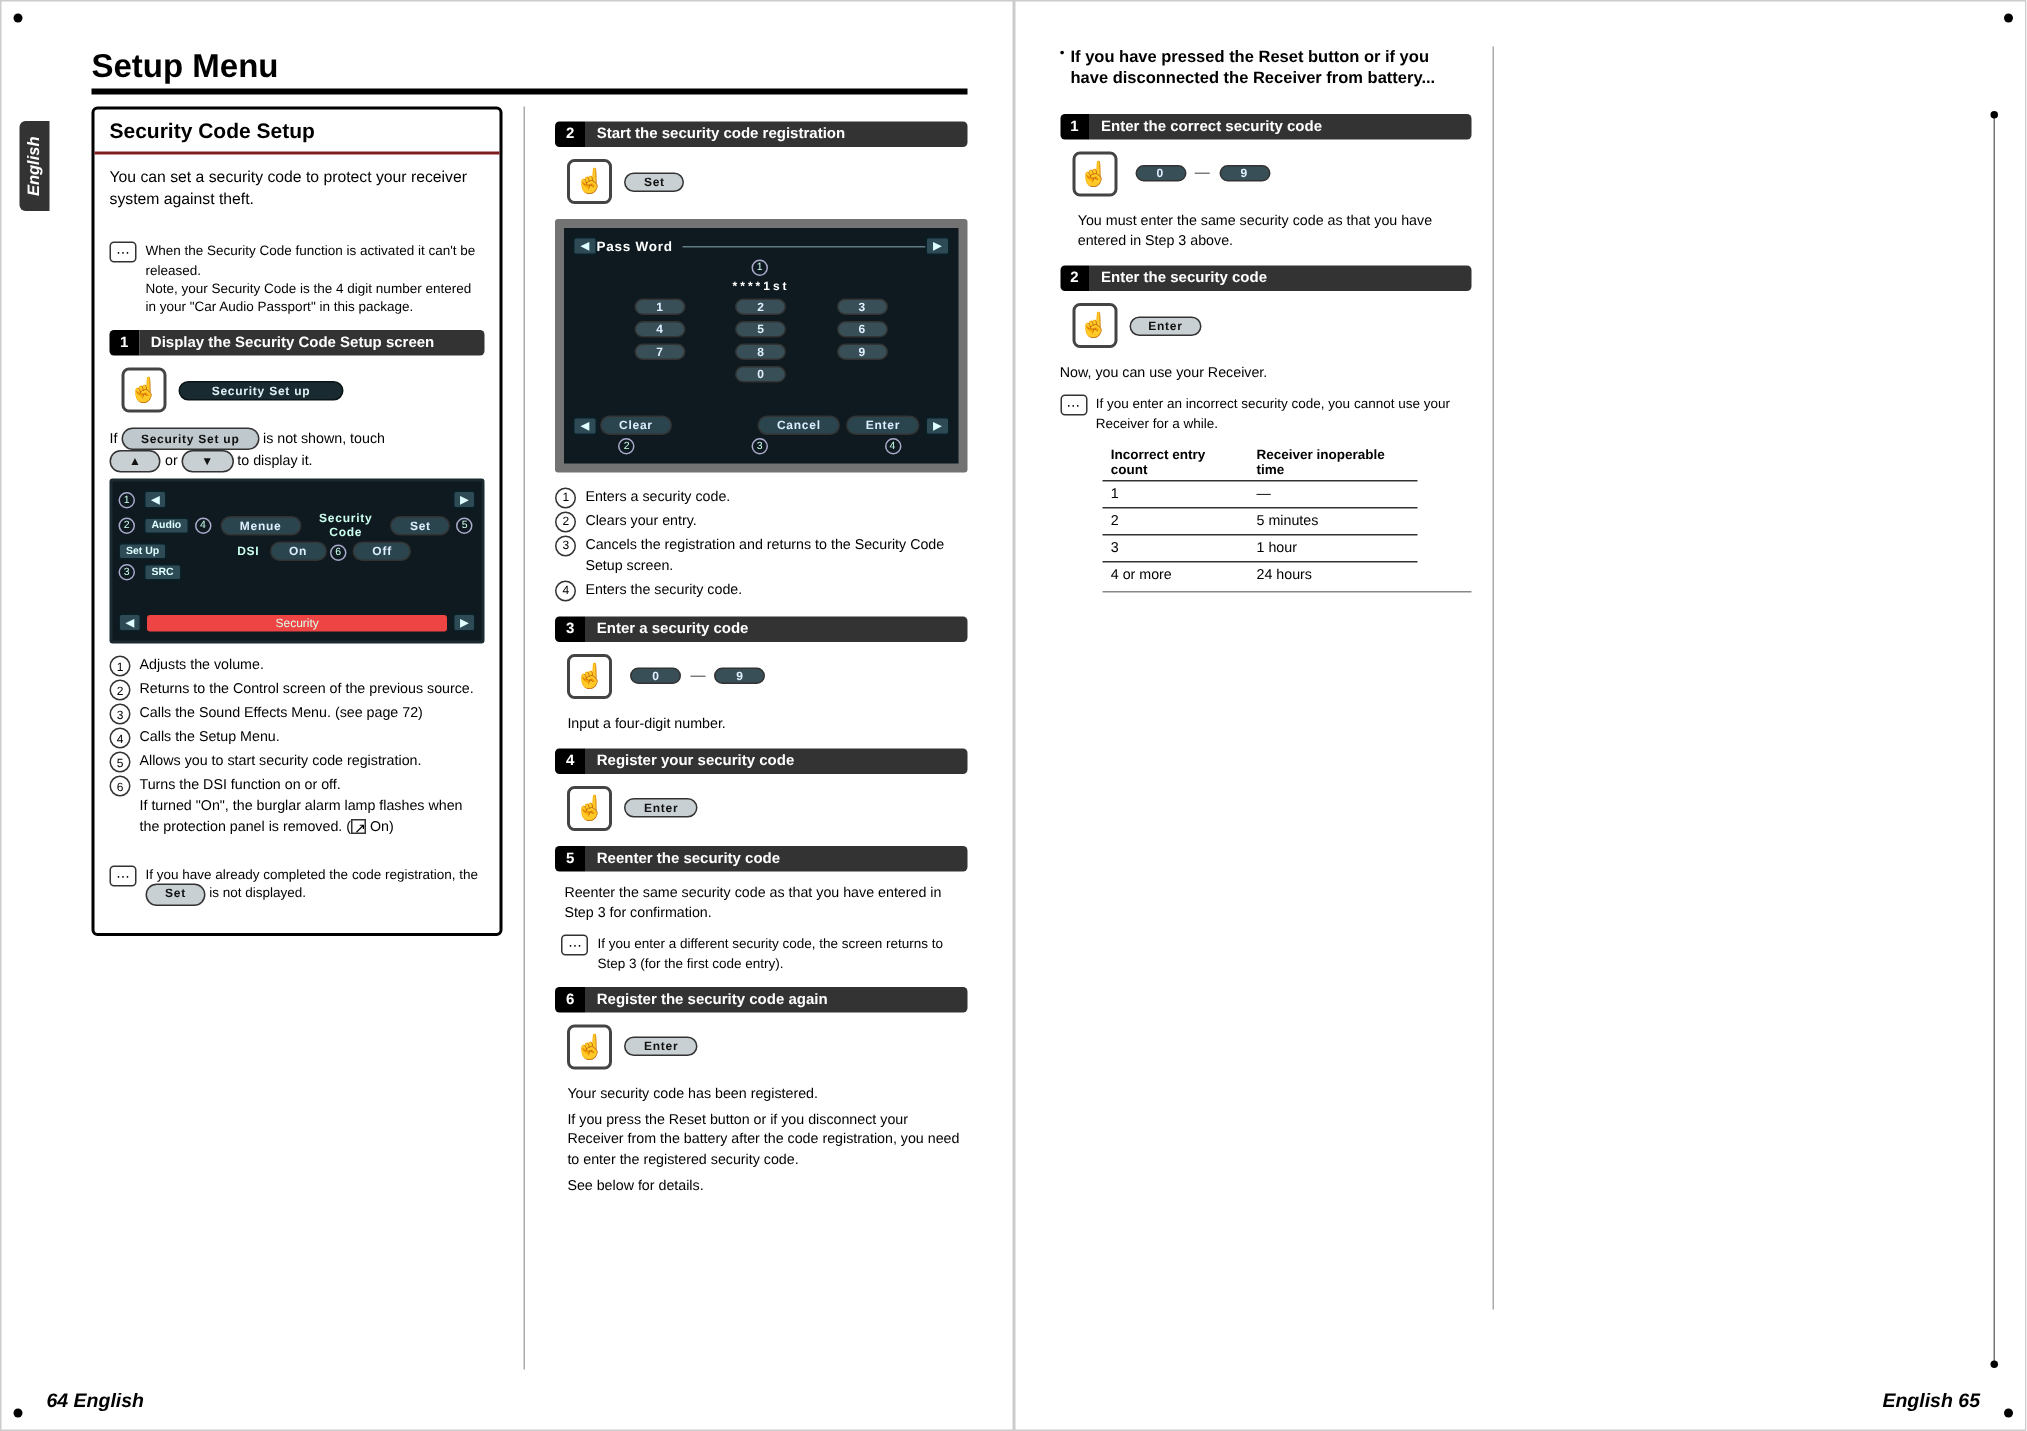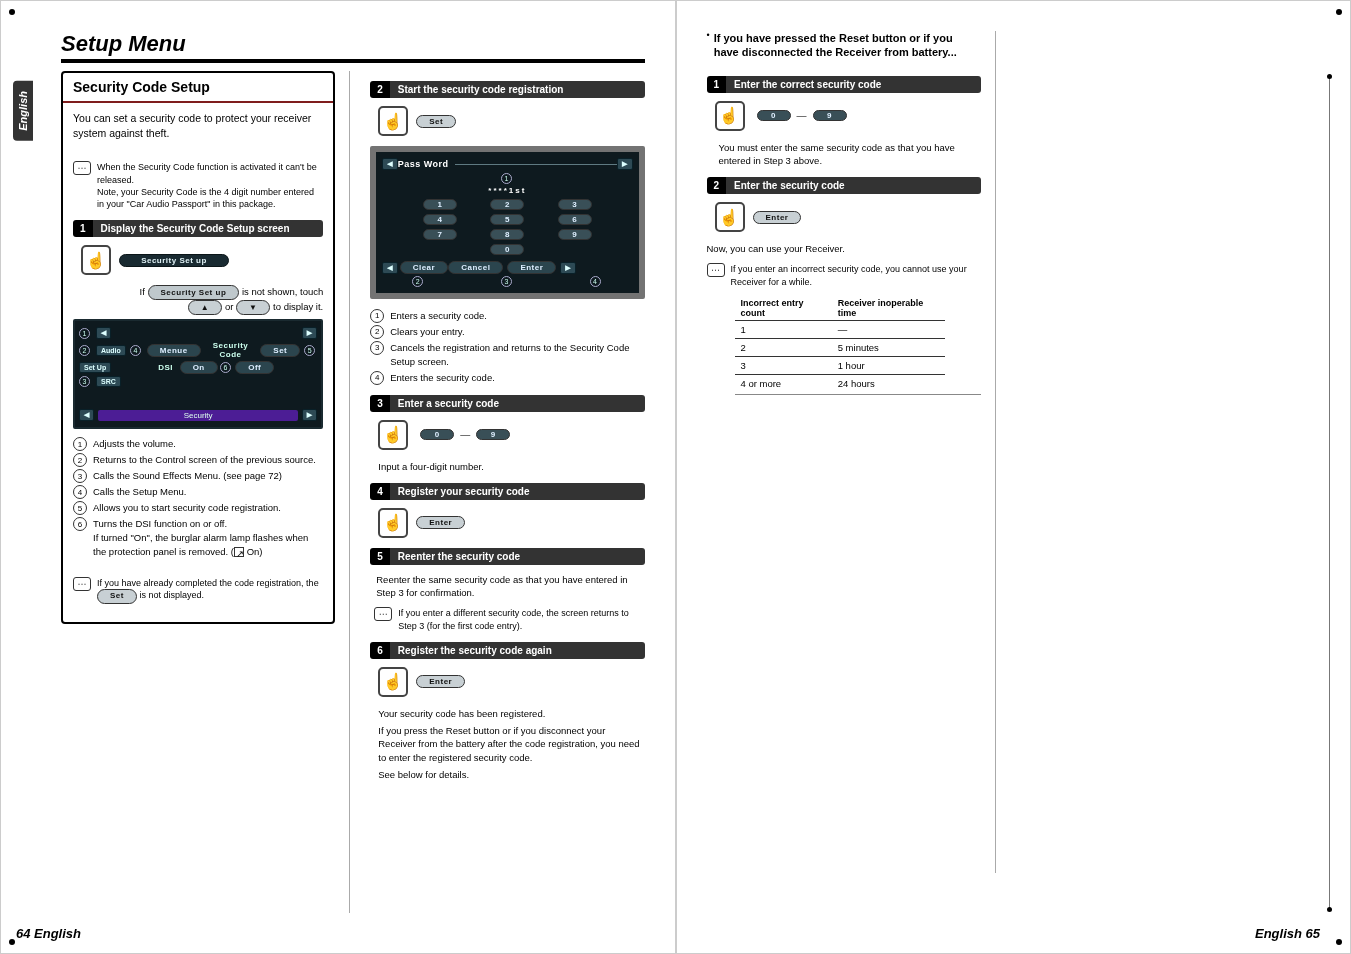--- a/index.html
+++ b/index.html
@@ -40,34 +40,33 @@
     border-radius: 0 4px 4px 0;
   }
   .corner-dot {
     position: absolute;
     width: 6px; height: 6px;
     background: #000;
     border-radius: 50%;
   }
   .page h1 {
     font-size: 22px;
-    font-style: italic;
     font-weight: bold;
     border-bottom: 4px solid #000;
     margin-bottom: 8px;
     padding-bottom: 2px;
   }
   .page-footer {
     position: absolute;
     bottom: 12px;
     font-style: italic;
     font-weight: bold;
     font-size: 13px;
   }
-  .page-footer.left { left: 15px; }
+  .page-footer.left { left: 30px; }
   .page-footer.right { right: 30px; }
 
   .cols { display: flex; gap: 20px; height: calc(100% - 60px); }
   .col { flex: 1; border-right: 1px solid #aaa; padding-right: 14px; position: relative; }
   .col:last-child { border-right: none; padding-right: 0; }
 
   .section-box {
     border: 2px solid #000;
     border-radius: 4px;
     padding: 10px;
@@ -155,21 +154,21 @@
     border-radius: 2px;
     padding: 6px;
     margin: 4px 0 10px 0;
   }
   .kp-head { display:flex; align-items:center; justify-content:space-between; margin-bottom:2px; }
   .kp-title { color:#fff; font-weight:bold; font-size:9px; letter-spacing:0.5px; }
   .kp-line { height:1px; background:#5f7a82; flex:1; margin-left:6px; }
   .kp-pass { text-align:center; color:#fff; letter-spacing:2px; margin:2px 0 4px; font-size:8px;font-weight:bold;}
   .kp-grid { display:grid; grid-template-columns: repeat(3, 1fr); gap:4px; justify-items:center; padding:0 26px;}
   .kp-zero { display:flex; justify-content:center; margin-top:4px; }
-  .kp-foot { display:flex; align-items:center; margin-top:6px; }
+  .kp-foot { display:flex; justify-content:space-between; align-items:center; margin-top:22px; }
   .kp-foot .right-grp { display:flex; gap:4px; align-items:center;}
 
   .plain-list { list-style:none; padding:0; margin: 6px 0 10px 0; }
   .plain-list li { display:flex; gap:6px; font-size:9.5px; line-height:1.45; margin-bottom:2px; }
   .li-num {
     flex:0 0 14px; height:14px; border:1px solid #333; border-radius:50%;
     display:flex; align-items:center; justify-content:center; font-size:8px;
   }
 
   .small-text { font-size: 9.5px; line-height:1.4; margin: 4px 0;}
@@ -177,21 +176,21 @@
   .dig-row { display:flex; align-items:center; gap:6px; margin-left: 4px; }
   .dig-sep { color:#444; font-size:10px; }
 
   .right-title { font-weight:bold; font-size:11px; line-height:1.3; margin-bottom: 6px; }
 
   .table-wrap { margin: 6px 0 0 28px; font-size: 9.5px; }
   table.lock { border-collapse: collapse; width: 210px; }
   table.lock th { text-align:left; font-weight:bold; padding:2px 6px; font-size:9px; }
   table.lock td { border-top:1px solid #333; padding:3px 6px; }
 
-  .if-text { font-size:9.5px; line-height:1.4;text-align:right; }
+  .if-text { font-size:9.5px; line-height:1.4; }
   .hr { height:1px; background:#888; width:100%; margin:2px 0 0 0; }
 
   .section-box .note-row { margin-top: 18px; }
 
   .right-orn {
     position:absolute; top:76px; right:20px; width:6px; bottom: 44px;
     border-right: 1px solid #777;
   }
   .right-orn .d { width:5px;height:5px;border-radius:50%;background:#000;position:absolute; }
 </style>
@@ -268,21 +267,21 @@
               </span>
             </div>
             <div class="ms-row">
               <span class="circ">3</span>
               <span class="ms-side">SRC</span>
               <span class="ms-grow"></span>
             </div>
             <div style="height:18px"></div>
             <div class="ms-row">
               <span class="ms-side">◀</span>
-              <span class="ms-grow" style="text-align:center;background:#4c1d95;border-radius:2px;padding:1px 0;">Security</span>
+              <span class="ms-grow" style="text-align:center;background:#ef4444;border-radius:2px;padding:1px 0;">Security</span>
               <span class="ms-side">▶</span>
             </div>
           </div>
 
           <ul class="plain-list">
             <li>
                 <span class="li-num">1</span>
                 <span>Adjusts the volume.</span>
               </li>
             <li>

